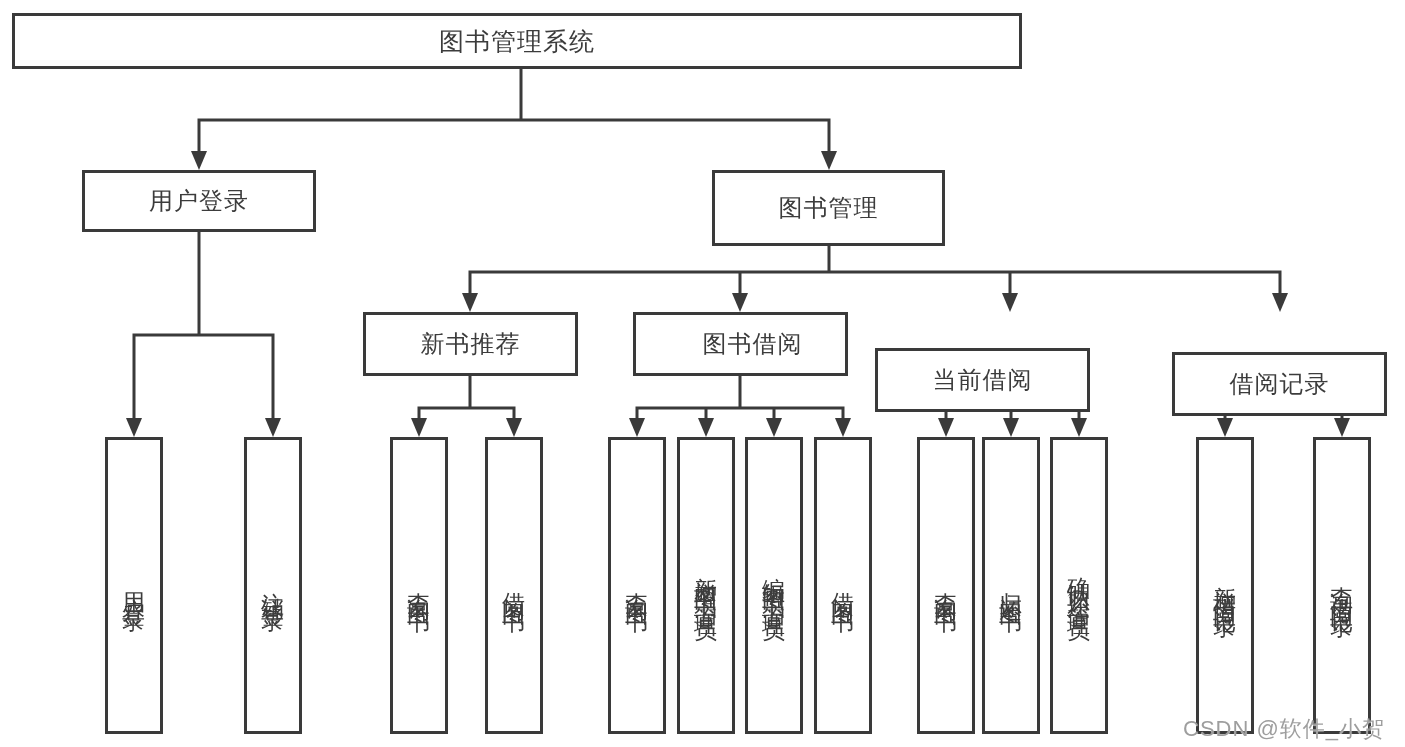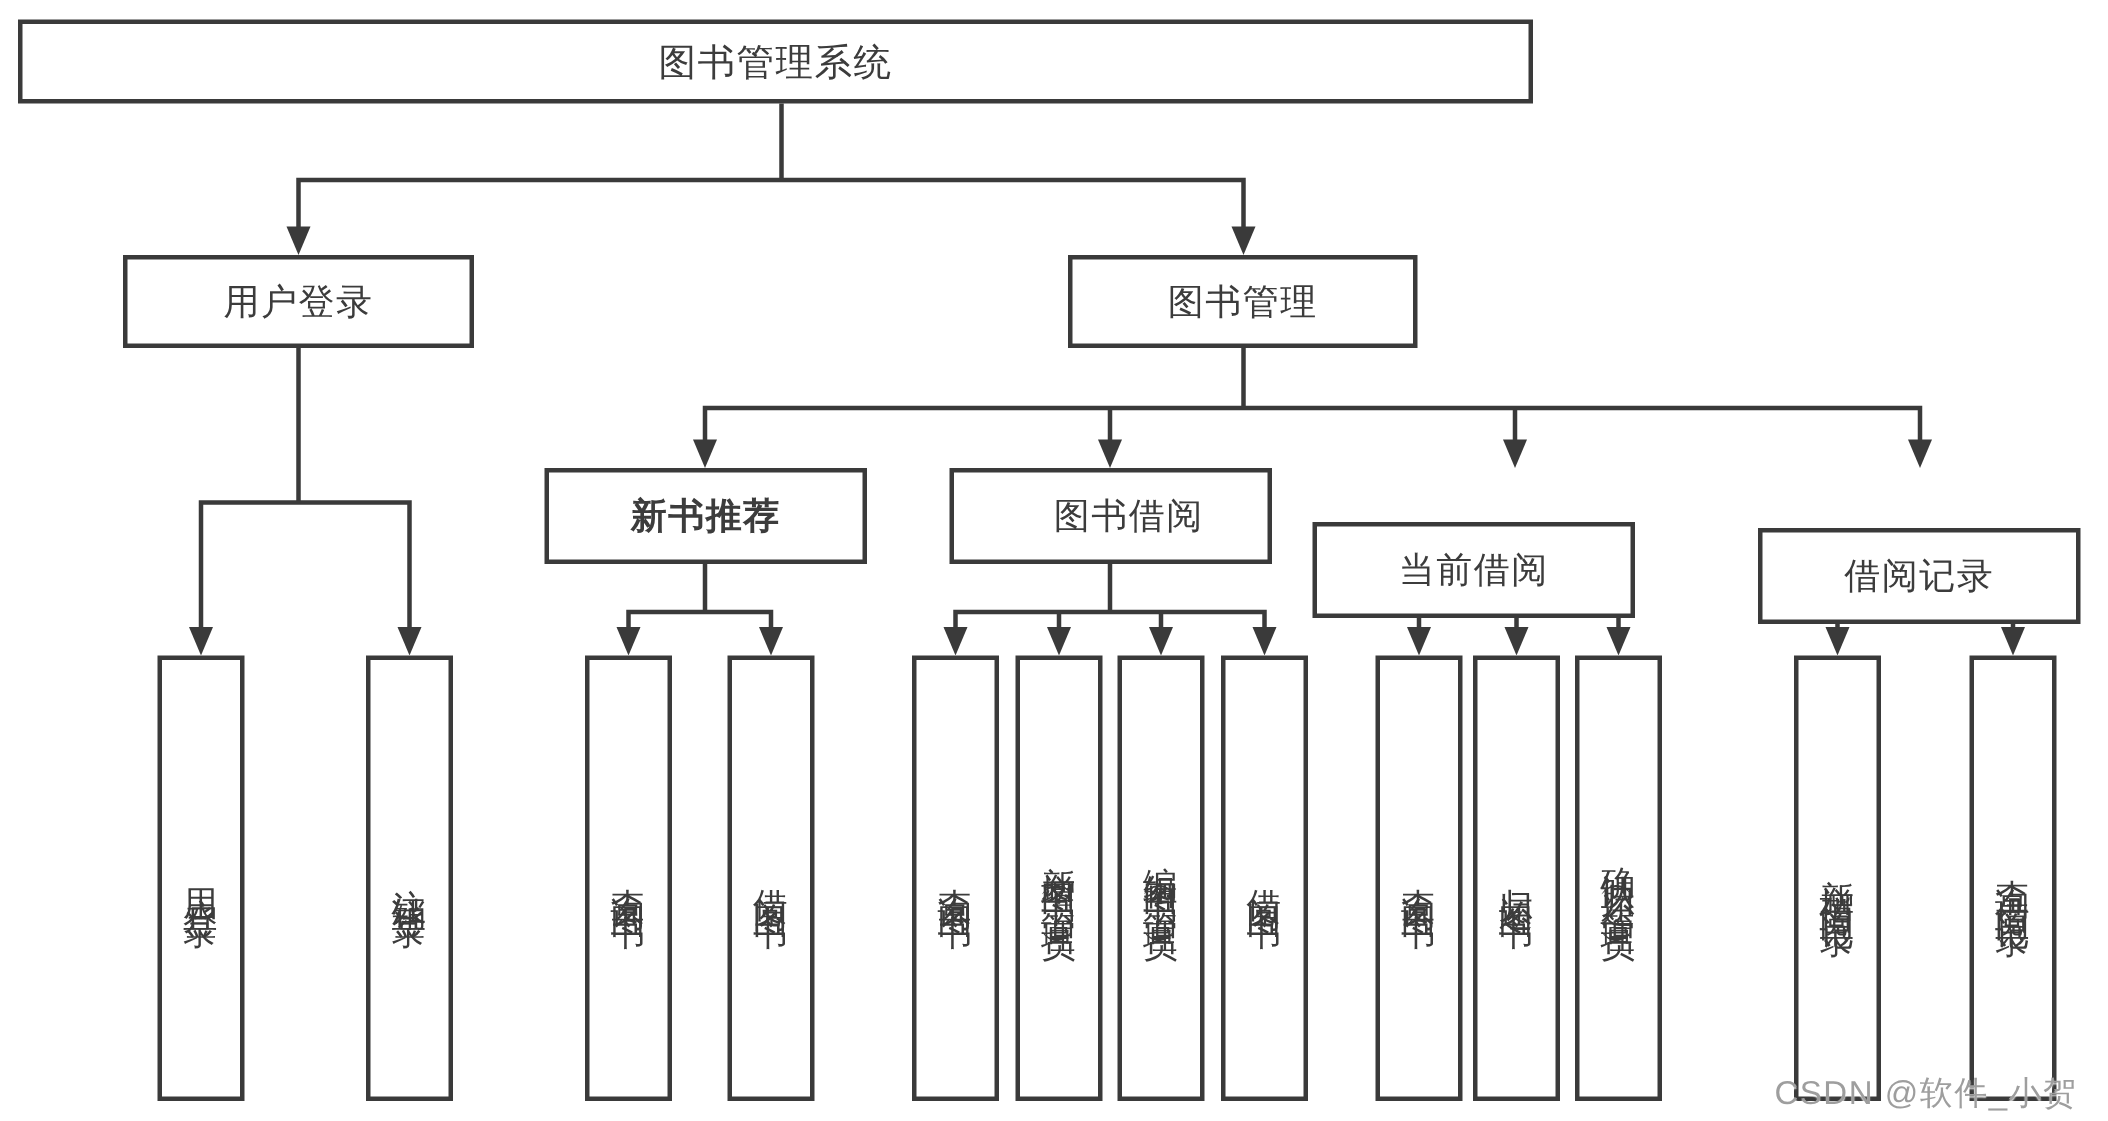--- a/index.html
+++ b/index.html
@@ -68,23 +68,23 @@
   <polygon class="arrow" points="1071,418 1087,418 1079,437"></polygon>
 
   <path class="ln" d="M1280,374 V408 M1225,408 H1342 M1225,408 V420 M1342,408 V420"></path>
   <polygon class="arrow" points="1217,418 1233,418 1225,437"></polygon>
   <polygon class="arrow" points="1334,418 1350,418 1342,437"></polygon>
 </svg>
 
 <div class="box root" style="left:12px;top:13px;width:1010px;height:56px;">图书管理系统</div>
 
 <div class="box" style="left:82px;top:170px;width:234px;height:62px;">用户登录</div>
-<div class="box" style="left:712px;top:170px;width:233px;height:62px;">图书管理</div>
+<div class="box" style="left:712px;top:170px;width:233px;height:76px;">图书管理</div>
 
-<div class="box" style="left:363px;top:312px;width:215px;height:64px;font-weight:bold;">新书推荐</div>
+<div class="box" style="left:363px;top:312px;width:215px;height:64px;">新书推荐</div>
 <div class="box" style="left:633px;top:312px;width:215px;height:64px;padding-left:24px;">图书借阅</div>
 <div class="box" style="left:875px;top:312px;width:215px;height:64px;margin-top:36px;">当前借阅</div>
 <div class="box" style="left:1172px;top:312px;width:215px;height:64px;margin-top:40px;">借阅记录</div>
 
 <div class="leaf" style="left:105px;">
   <span class="vtext">用户登录</span>
 </div>
 <div class="leaf" style="left:244px;">
   <span class="vtext">注销登录</span>
 </div>

